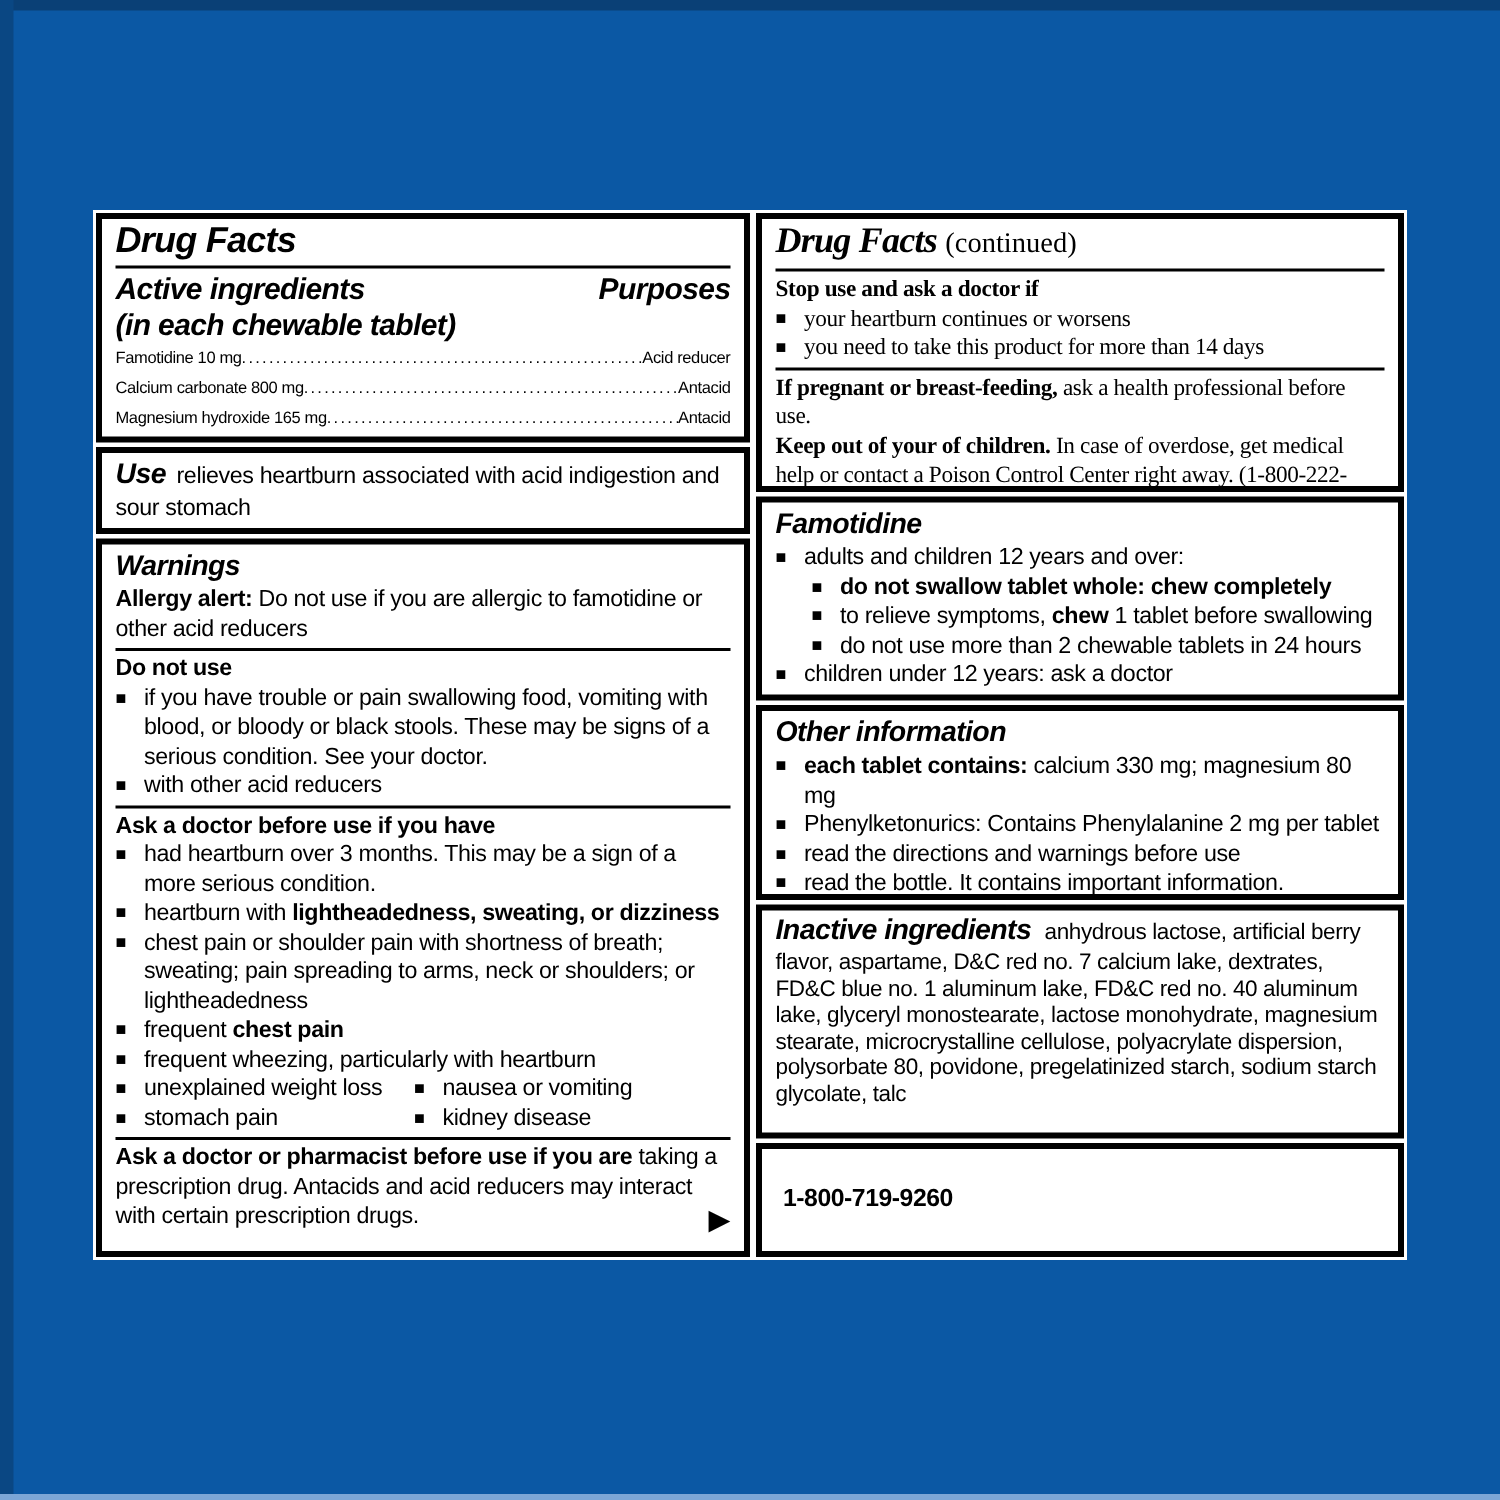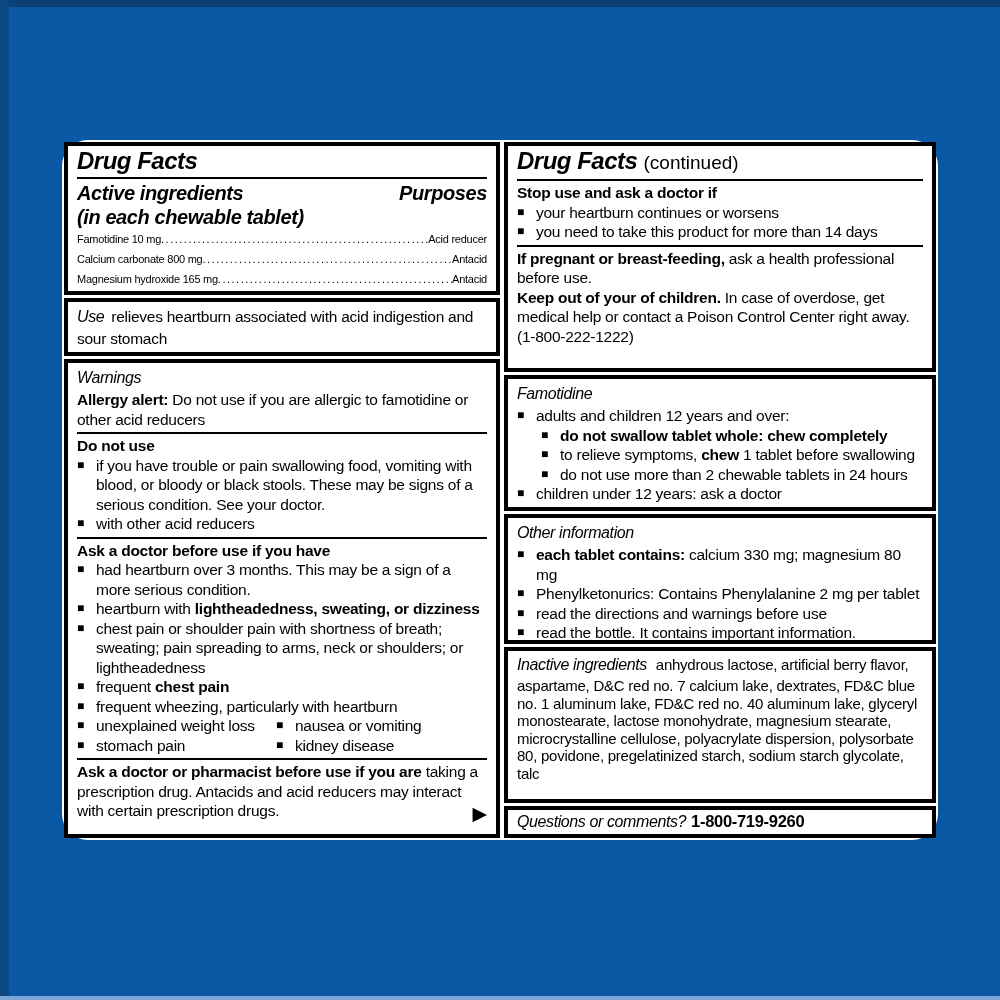--- a/index.html
+++ b/index.html
@@ -2,29 +2,29 @@
 <html><head>
 <meta charset="utf-8">
 <style>
   html,body{margin:0;padding:0;width:1000px;height:1000px;overflow:hidden;}
   body{background:#0b58a4;position:relative;font-family:"Liberation Sans",sans-serif;color:#000;}
   .edge-top{position:absolute;top:0;left:0;width:1000px;height:7px;background:#0a4076;}
   .edge-left{position:absolute;top:0;left:0;width:9px;height:1000px;background:#0a4783;}
   .edge-bottom{position:absolute;left:0;bottom:0;width:1000px;height:4px;background:#7ca6d6;}
 
   .panel{position:absolute;left:62px;top:140px;width:876px;height:700px;background:#fff;
-         box-sizing:border-box;padding:2px;display:flex;gap:4px;border-radius:26px;}
+         box-sizing:border-box;padding:2px;display:flex;gap:4px;}
   .col{display:flex;flex-direction:column;gap:3px;box-sizing:border-box;}
   .col-left{width:436px;}
   .col-right{flex:1;}
   .box{border:4px solid #000;background:#fff;box-sizing:border-box;overflow:hidden;
        padding:2px 9px 4px 9px;}
 
   .h1{font-style:italic;font-weight:bold;font-size:24px;line-height:26px;letter-spacing:-0.5px;}
-  .h2{font-style:italic;font-weight:normal;font-size:16px;line-height:25px;letter-spacing:-0.4px;}
+  .h2{font-style:italic;font-weight:bold;font-size:19px;line-height:25px;letter-spacing:-0.4px;}
   .h3{font-style:italic;font-weight:bold;font-size:20px;line-height:24px;letter-spacing:-0.4px;}
   .inline{margin-right:7px;}
   .cont{font-style:normal;font-weight:normal;font-size:19px;letter-spacing:0;}
 
   .t{font-size:15.5px;line-height:19.5px;letter-spacing:-0.25px;margin:0;}
   .subhead{font-weight:bold;margin-top:2px;}
   .rule{border:none;border-top:2px solid #000;margin:3px 0 2px 0;}
 
   .bi{display:flex;align-items:flex-start;}
   .sq{flex:0 0 19px;font-size:12px;line-height:19.5px;}
@@ -143,21 +143,21 @@
       <hr class="rule">
       <div class="pharm-wrap">
         <p class="t"><b>Ask a doctor or pharmacist before use if you are</b><span> taking a prescription drug. Antacids and acid reducers may interact with certain prescription drugs.</span></p>
         <span class="arrow">▶</span>
       </div>
     </div>
   </div>
 
   <div class="col col-right">
 
-    <div class="box" style="height:230px;">
+    <div class="box" style="height:186px;font-family:Liberation Serif, serif;">
       <div class="h1"><span>Drug Facts</span> <span class="cont">(continued)</span></div>
       <hr class="rule">
       <p class="t subhead">Stop use and ask a doctor if</p>
       <div class="t bi">
         <span class="sq">■</span>
         <span class="bt">your heartburn continues or worsens</span>
       </div>
       <div class="t bi">
         <span class="sq">■</span>
         <span class="bt">you need to take this product for more than 14 days</span>
@@ -219,17 +219,16 @@
           <span class="bt">protect from moisture</span>
         </div>
       </div>
     </div>
 
     <div class="box" style="height:156px;padding-top:1px;">
       <p class="t" style="font-size:15px;line-height:17.6px;"><span class="h2" style="margin-right:5px;">Inactive ingredients</span><span> anhydrous lactose, artificial berry flavor, aspartame, D&amp;C red no. 7 calcium lake, dextrates, FD&amp;C blue no. 1 aluminum lake, FD&amp;C red no. 40 aluminum lake, glyceryl monostearate, lactose monohydrate, magnesium stearate, microcrystalline cellulose, polyacrylate dispersion, polysorbate 80, povidone, pregelatinized starch, sodium starch glycolate, talc</span></p>
     </div>
 
     <div class="box questions">
-      <span class="h2">Questions or comments?</span>
       <span class="phone">1-800-719-9260</span>
     </div>
   </div>
 </div>
 
 </body></html>

